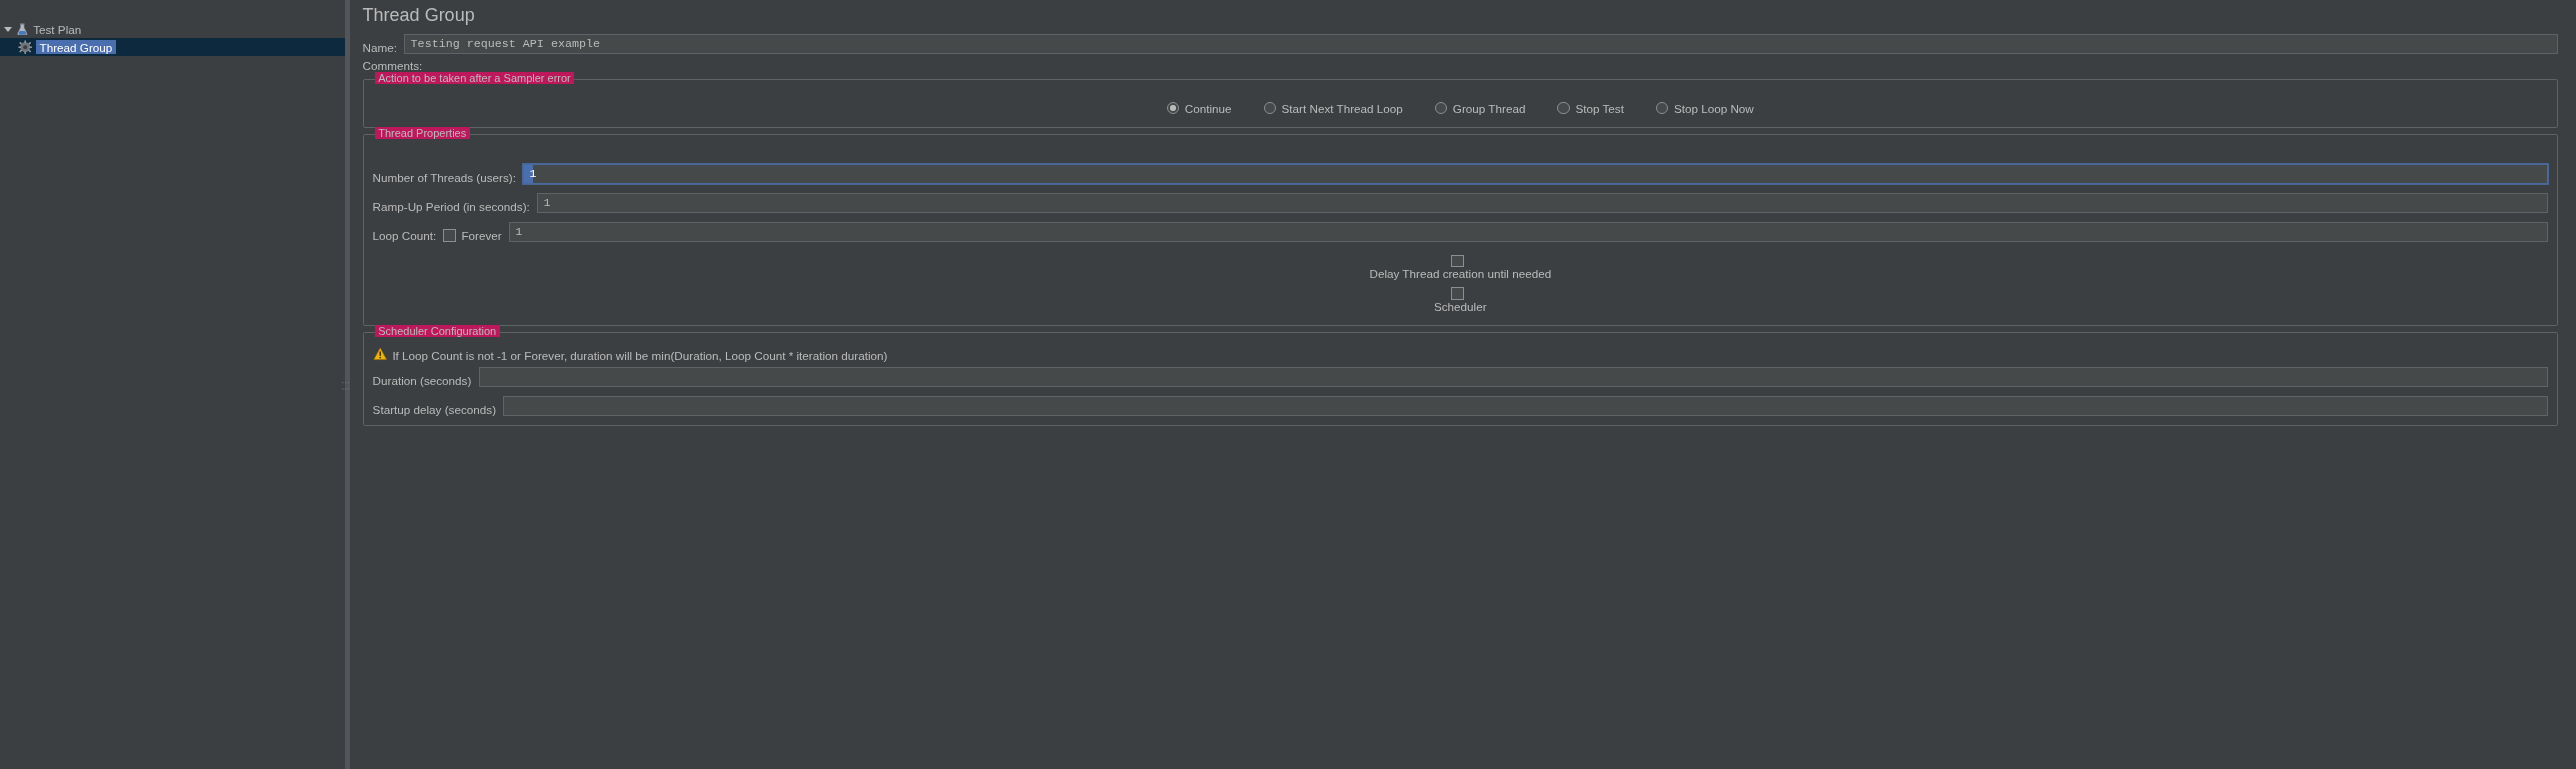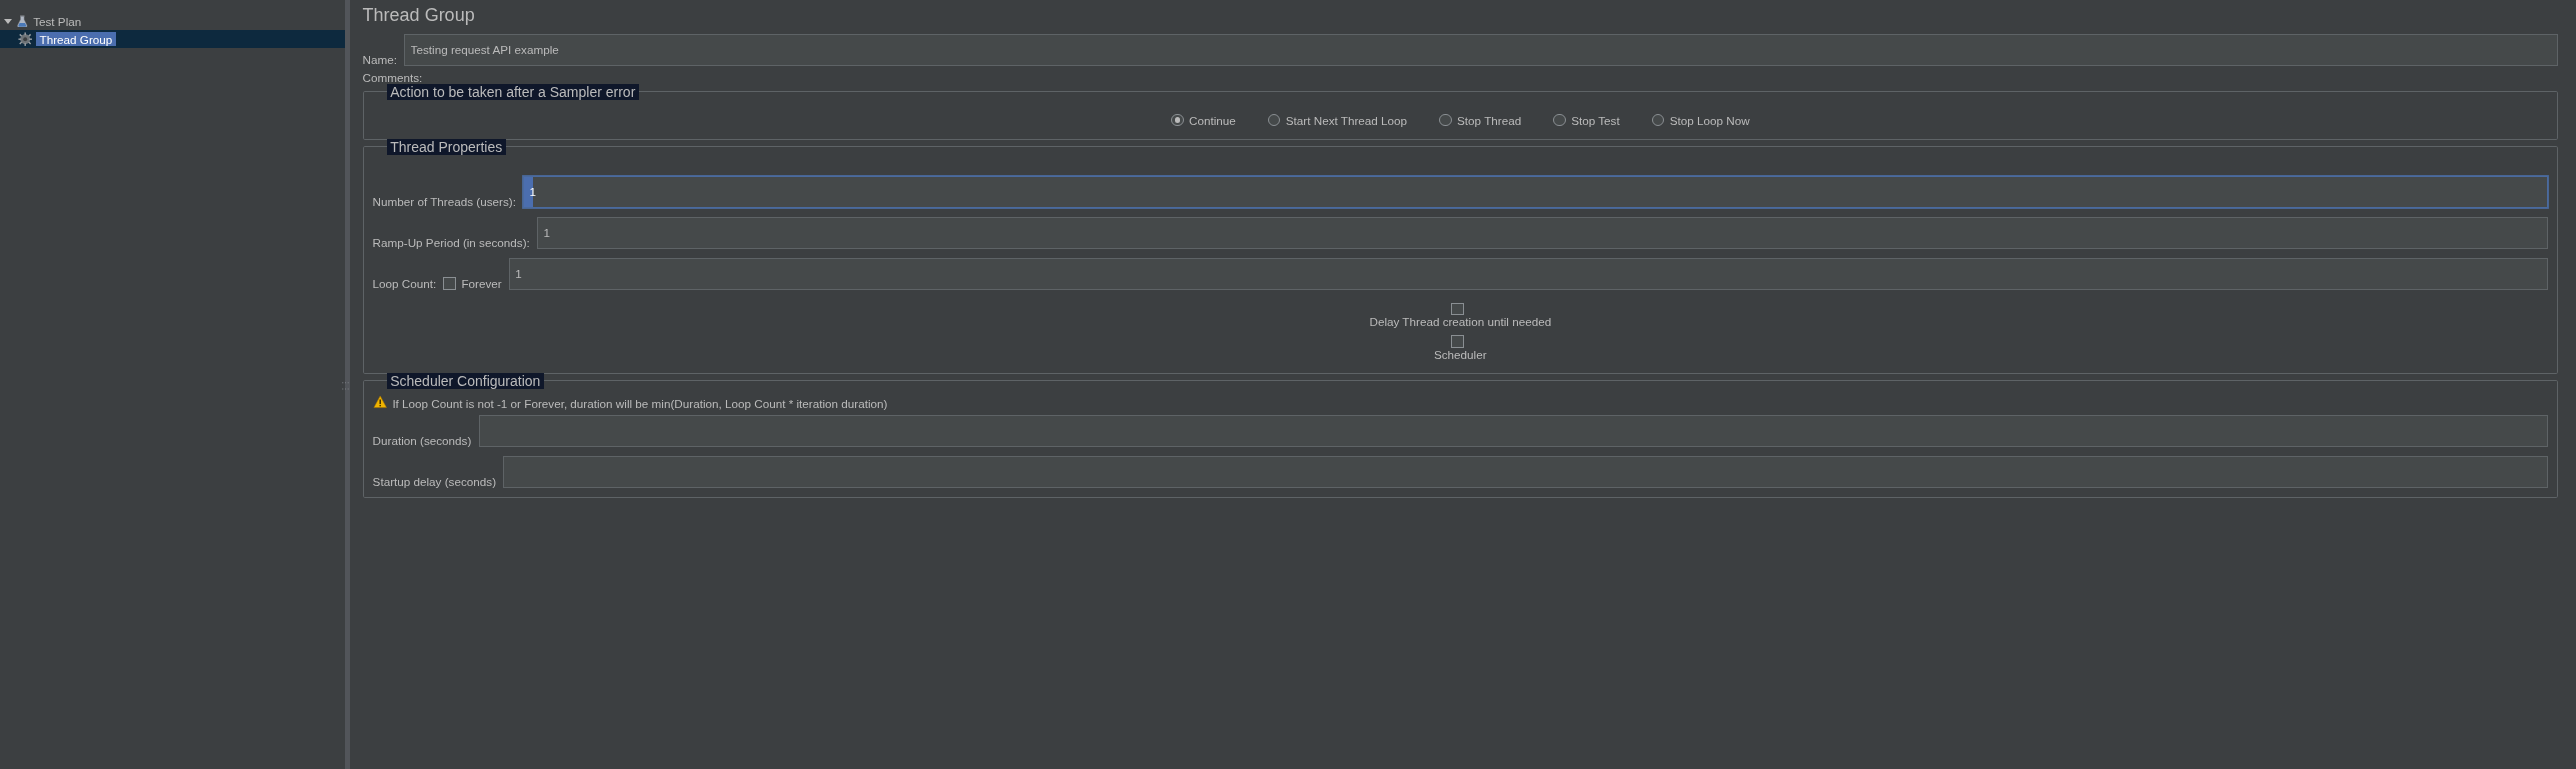--- a/index.html
+++ b/index.html
@@ -11,21 +11,21 @@
     width: 2576px;
     height: 770px;
     display: flex;
     overflow: hidden;
   }
   
   .tree-panel {
     width: 350px;
     background: #3c3f41;
     border-right: 5.4px solid #52555a;
-    padding-top: 12px;
+    padding-top: 20px;
     position: relative;
     flex: 0 0 350px;
   }
   .tree-row {
     display: flex;
     align-items: center;
     height: 18px;
     padding-left: 3.6px;
     cursor: default;
   }
@@ -80,45 +80,45 @@
   }
   .form-label {
     margin-right: 7.2px;
     white-space: nowrap;
   }
   .text-input {
     flex: 1;
     background: #45494a;
     border: 0.9px solid #5e6366;
     color: #bbbbbb;
-    height: 32px;
+    height: 20px;
     padding: 1.8px 5.4px;
     font-size: 11.7px;
-    font-family: Liberation Sans, sans-serif;
+    font-family: Liberation Mono, monospace;
   }
   .text-input.focused {
     border: 0.9px solid #4a6a9e;
     box-shadow: 0 0 0 0.9px #4a6a9e;
   }
   
   .group {
     border: 0.9px solid #5e6366;
     border-radius: 1.8px;
     padding: 14.4px 9px 9px 9px;
     margin-top: 5.4px;
     position: relative;
   }
   .group-title {
     position: absolute;
     top: -8px;
-    left: 23px;
-    background: #0f172a;
+    left: 11px;
+    background: #be185d;
     padding: 0 3.6px;
     color: #bbbbbb;
-    font-size: 14px;
+    font-size: 11px;
   }
   
   .radio-row {
     display: flex;
     justify-content: center;
     gap: 32px;
     padding: 7.2px 0 3.6px 0;
   }
   .radio-item {
     display: inline-flex;
@@ -219,21 +219,21 @@
       <span class="radio-item">
         <span class="radio-circle checked"></span>
         <span>Continue</span>
       </span>
       <span class="radio-item">
         <span class="radio-circle"></span>
         <span>Start Next Thread Loop</span>
       </span>
       <span class="radio-item">
         <span class="radio-circle"></span>
-        <span>Stop Thread</span>
+        <span>Group Thread</span>
       </span>
       <span class="radio-item">
         <span class="radio-circle"></span>
         <span>Stop Test</span>
       </span>
       <span class="radio-item">
         <span class="radio-circle"></span>
         <span>Stop Loop Now</span>
       </span>
     </div>

